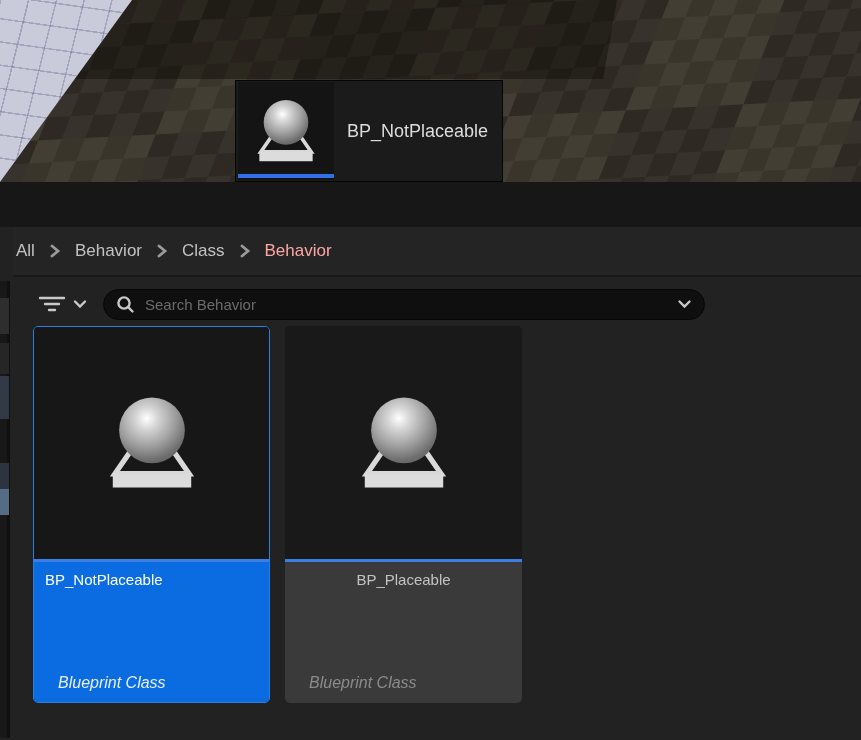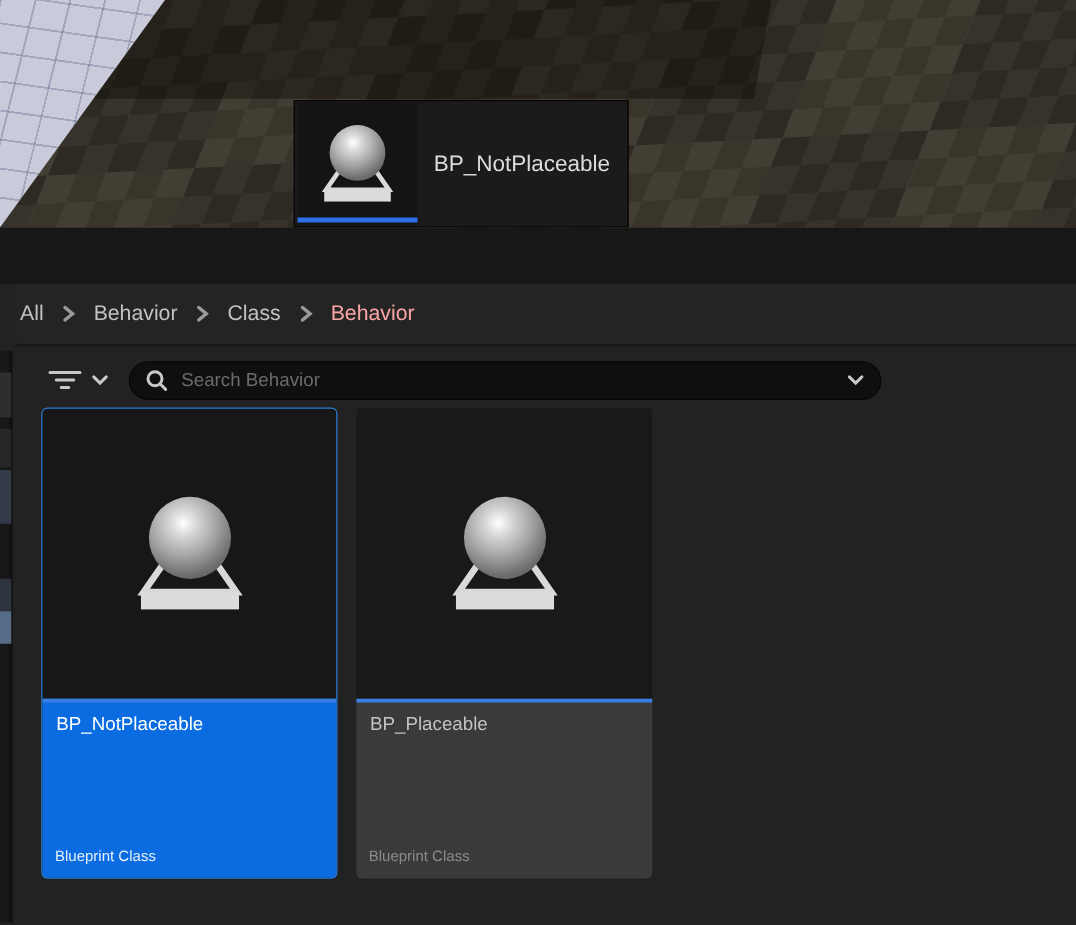--- a/index.html
+++ b/index.html
@@ -62,29 +62,29 @@
   .search-pill input::placeholder { color:#6b6b6b; }
 
   .tiles { display:flex; gap:15px; padding:6px 0 0 33px; }
   .tile { width:237px; height:377px; border-radius:5px; overflow:hidden; position:relative;
     cursor:pointer; }
   .tile .thumb { height:233px; background:#191919; display:flex; align-items:center;
     justify-content:center; }
   .tile .footer { position:relative; height:144px; padding:10px 11px; }
   .type-bar { position:absolute; left:0; top:0; right:0; height:3px; }
   .tile .title { font-size:15px; display:block; margin-top:2px; }
-  .tile .type { position:absolute; left:10px; bottom:11px; font-size:12px; }
+  .tile .type { position:absolute; left:24px; bottom:11px; font-size:16px;font-style:italic; }
 
   .tile.selected { border:1px solid #2a7fe0; }
   .tile.selected .thumb { height:232px; background:#171717; }
   .tile.selected .footer { background:#0b6ce2; }
   .tile.selected .title { color:#ffffff; }
   .tile.selected .type { color:#e6effc; }
 
-  .tile.normal .footer { background:#3a3a3a; }
+  .tile.normal .footer { background:#3a3a3a;text-align:center; }
   .tile.normal .title { color:#c3c3c3; }
   .tile.normal .type { color:#8b8b8b; }
 
   .icon-line { stroke:#c9c9c9; stroke-width:2.4; stroke-linecap:round; fill:none; }
 </style>
 </head>
 <body>
 
 <svg width="0" height="0" style="position:absolute">
   <defs>

